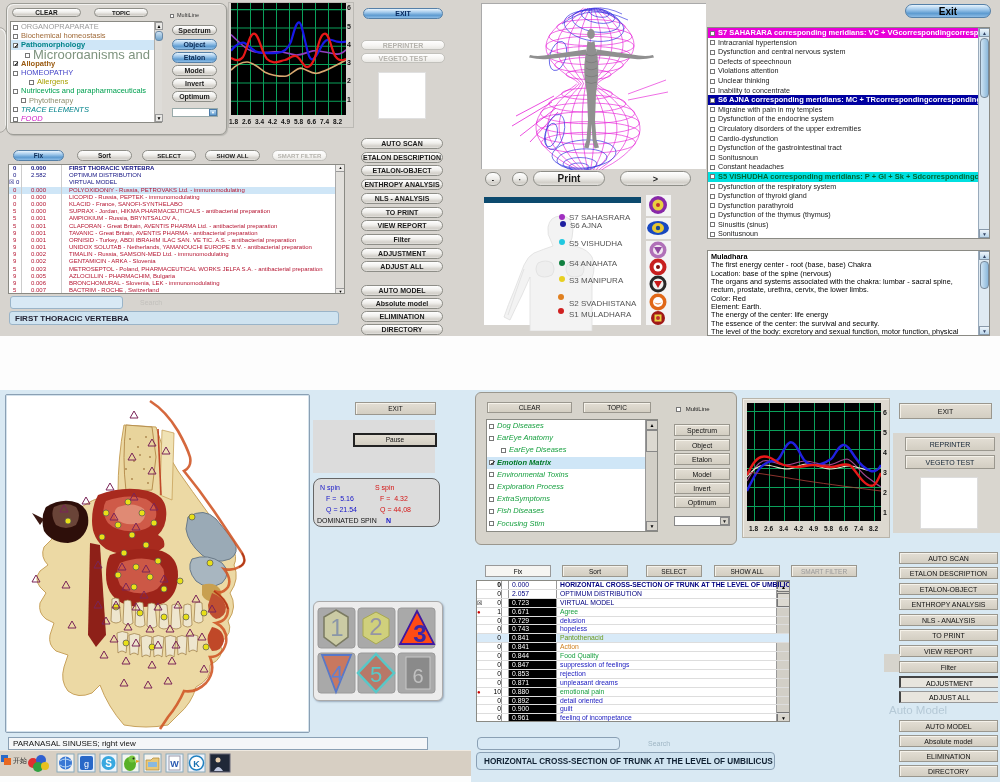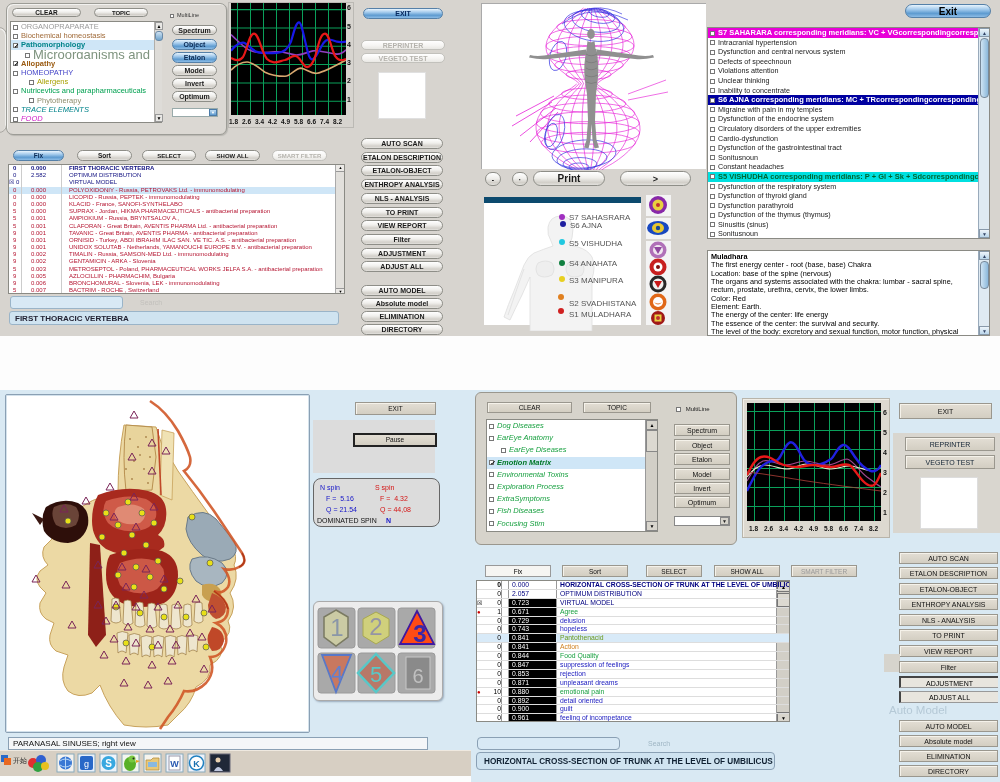--- a/index.html
+++ b/index.html
@@ -36,21 +36,21 @@
 <div class="abs" style="left:170px;top:12px;width:40px;height:7px;font-size:5.5px;color:#333"><span class="cb" style="width:4px;height:4px"></span>MultiLine</div>
 <div class="abs lb" style="left:10px;top:21px;width:152px;height:102px">
   <div class="row" style="font-size:7.5px;line-height:9.2px;color:#9b9b9b;padding-left:2px"><span class="cb"></span>ORGANOPRAPARATE</div>
   <div class="row" style="font-size:7.5px;line-height:9.2px;color:#a06a38;padding-left:2px"><span class="cb"></span>Biochemical homeostasis</div>
   <div class="row" style="font-size:7.5px;line-height:9.2px;color:#00838a;background:#cfe6f7;font-weight:bold;padding-left:2px"><span class="cb">✓</span>Pathomorphology</div>
   <div class="row" style="font-size:13px;line-height:9.2px;color:#7e937e;padding-left:14px"><span class="cb"></span>Microorganisms and helminths</div>
   <div class="row" style="font-size:7.5px;line-height:9.2px;color:#9a5a10;font-weight:bold;padding-left:2px"><span class="cb">✓</span>Allopathy</div>
   <div class="row" style="font-size:7.5px;line-height:9.2px;color:#4545c8;padding-left:2px"><span class="cb"></span>HOMEOPATHY</div>
   <div class="row" style="font-size:7.5px;line-height:9.2px;color:#a8a000;padding-left:18px"><span class="cb"></span>Allergens</div>
   <div class="row" style="font-size:7.5px;line-height:9.2px;color:#00a050;padding-left:2px"><span class="cb"></span>Nutricevtics and parapharmaceuticals</div>
-  <div class="row" style="font-size:7.5px;line-height:9.2px;color:#8f8f6f;padding-left:18px"><span class="cb"></span>Phytotherapy</div>
+  <div class="row" style="font-size:7.5px;line-height:9.2px;color:#8f8f6f;padding-left:10px"><span class="cb"></span>Phytotherapy</div>
   <div class="row" style="font-size:7.5px;line-height:9.2px;color:#00838a;font-style:italic;padding-left:2px"><span class="cb"></span>TRACE ELEMENTS</div>
   <div class="row" style="font-size:7.5px;line-height:9.2px;color:#d020c8;font-style:italic;padding-left:2px"><span class="cb"></span>FOOD</div>
 </div>
 <div class="abs" style="left:154px;top:22px;width:8px;height:100px;background:#dedcd8;border-left:1px solid #b0aeaa">
   <div style="width:8px;height:8px;background:#e9e8e5;border:1px solid #999;font-size:5px;text-align:center;line-height:6px">▲</div>
   <div style="width:8px;height:10px;background:linear-gradient(#cfe2f2,#6ea3cc);border:1px solid #6a8aa8;border-radius:3px;margin-top:1px"></div>
   <div style="position:absolute;bottom:0;width:8px;height:8px;background:#e9e8e5;border:1px solid #999;font-size:5px;text-align:center;line-height:6px">▼</div>
 </div>
 <div class="abs pill" style="left:172px;top:25px;width:45px;height:10px;font-size:7px;line-height:9px">Spectrum</div>
 <div class="abs bluepill" style="left:172px;top:39px;width:45px;height:11px;font-size:7px;line-height:10px">Object</div>

